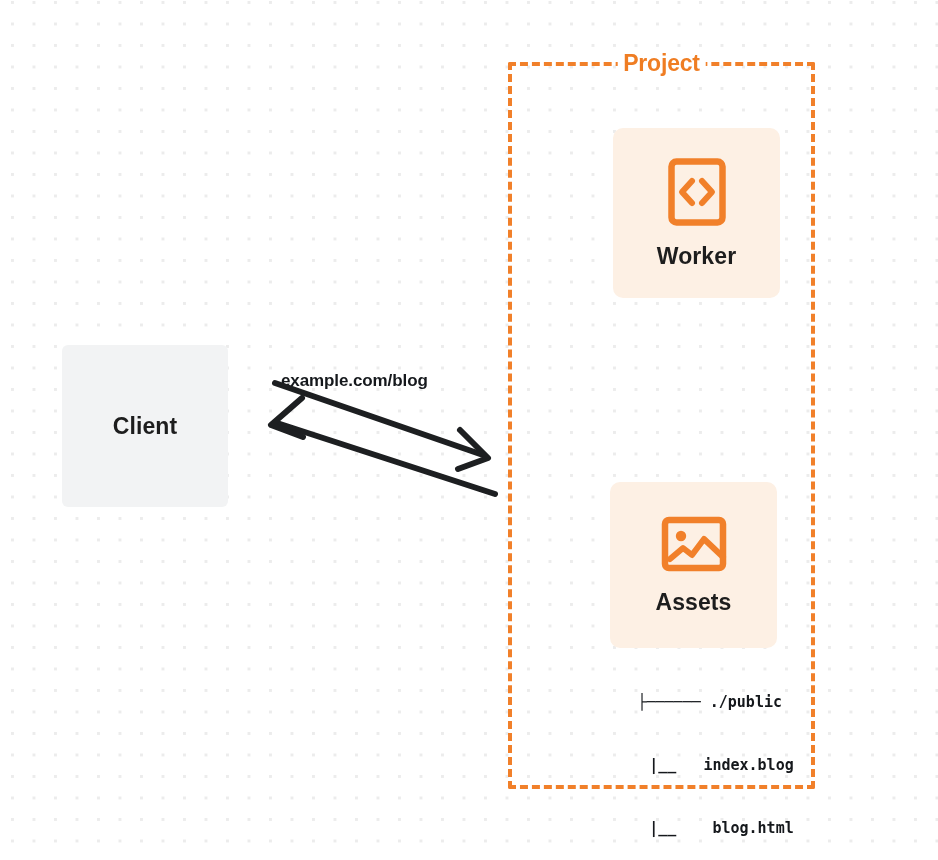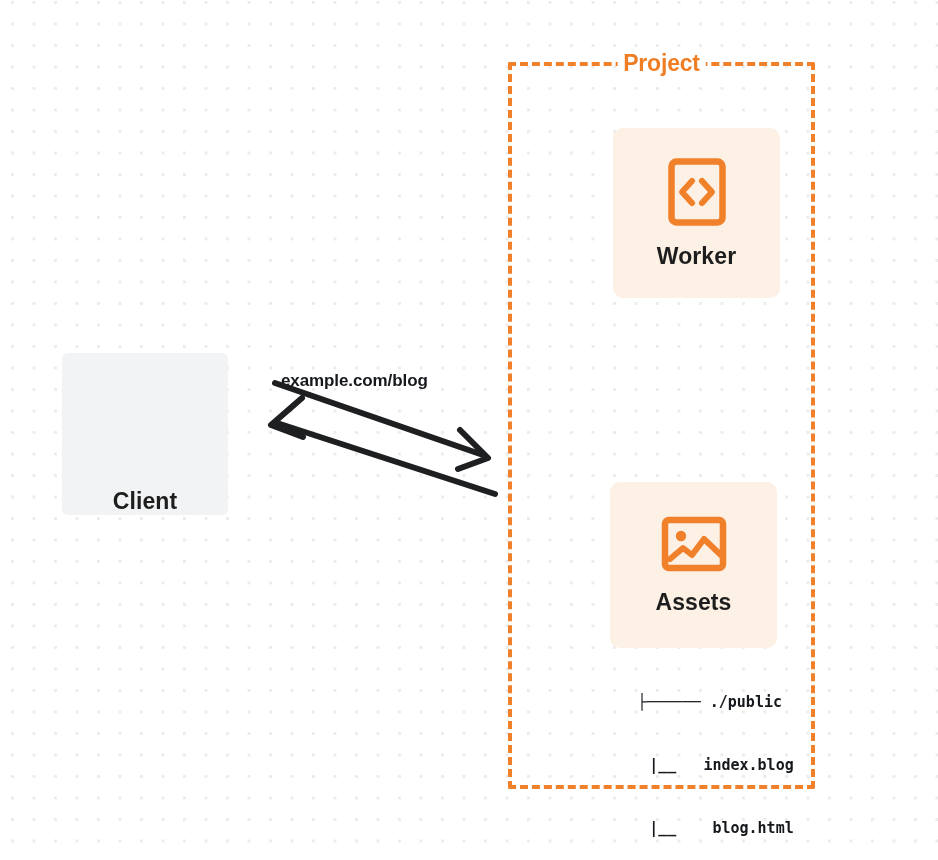--- a/index.html
+++ b/index.html
@@ -22,27 +22,27 @@
     background-color: #ffffff;
     background-image: radial-gradient(circle at 1.6px 1.6px, #ececec 1.6px, transparent 1.7px);
     background-size: 21.5px 21.5px;
     background-position: 11px 1px;
   }
 
   
   .client-node {
     position: absolute;
     left: 62px;
-    top: 353px;
+    top: 345px;
     width: 166px;
     height: 162px;
     background: #f2f3f4;
     border-radius: 6px;
     display: flex;
-    align-items: flex-end;
+    align-items: center;
     justify-content: center;
   }
   .client-label {
     font-size: 23px;
     font-weight: bold;
     color: #1d1d1d;
     letter-spacing: 0.1px;
   }
 
   

